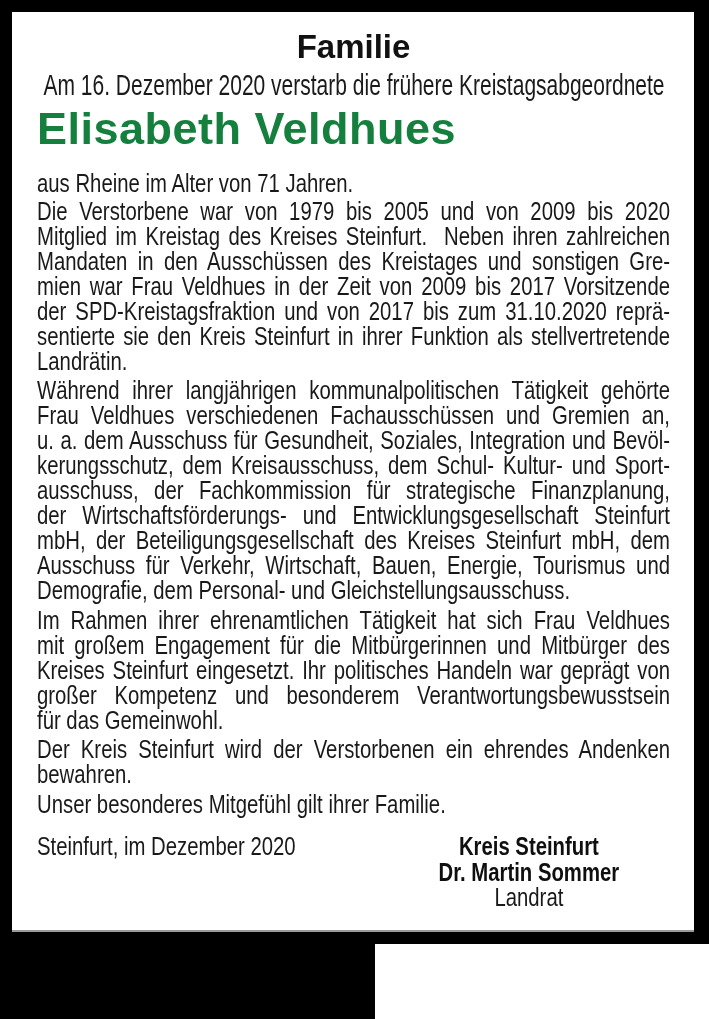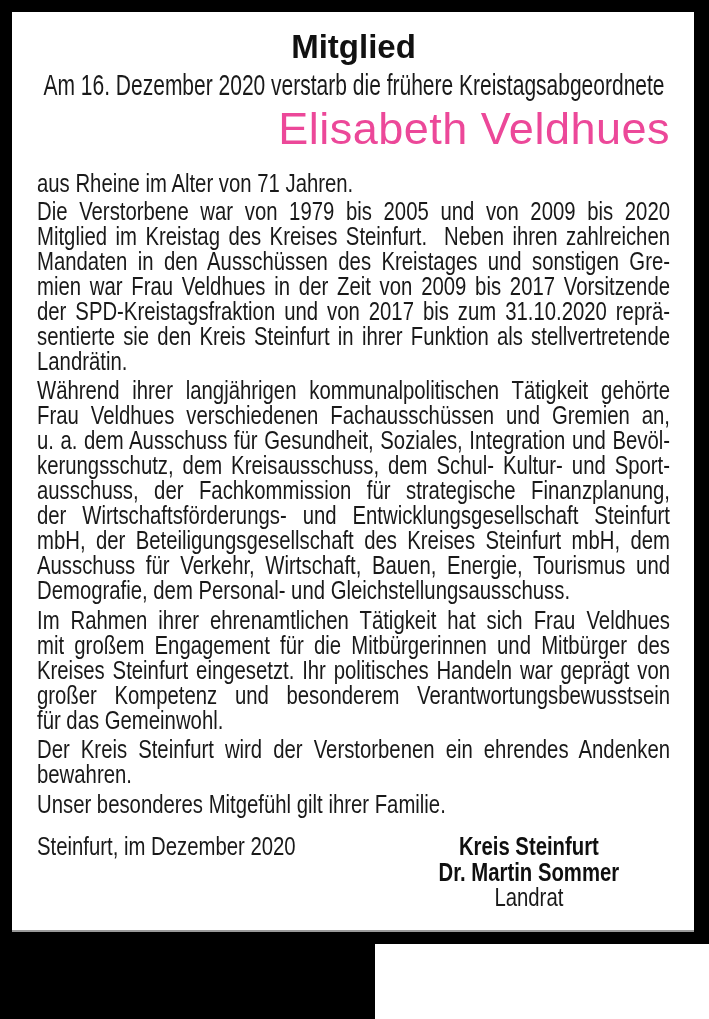--- a/index.html
+++ b/index.html
@@ -15,22 +15,22 @@
   .kicker {
     margin-top:14px; font-size:33px; font-weight:bold; line-height:42px;
     text-align:center; color:#111;
   }
   .intro { font-size:30px; line-height:34px; height:34px; }
   .intro-inner {
     display:block; width:max-content; white-space:nowrap; position:relative;
     left:50%; transform:translateX(-50%) scaleX(0.70); transform-origin:center top;
   }
   .name {
-    margin:0; font-size:45px; line-height:54px; font-weight:normal;
-    text-align:right; letter-spacing:0.5px; color:#ec4899;
+    margin:0; font-size:45px; line-height:54px; font-weight:bold;
+    text-align:left; letter-spacing:0.5px; color:#15803d;
   }
   
   .bodywrap {
     width:810px; transform:scaleX(0.7815); transform-origin:0 0;
     font-size:26px; line-height:25px; color:#191919;
   }
   .subline { margin-top:15px; }
   .para { margin-top:4.5px; }
   #paras .para:first-child { margin-top:2.5px; }
   .jline { text-align:justify; text-align-last:justify; }
@@ -39,21 +39,21 @@
   .place-date { white-space:nowrap; }
   .signature { text-align:center; margin-right:65px; line-height:25.5px; }
   .sig-line-bold { font-weight:bold; color:#0f0f0f; }
   .white-box { position:absolute; left:375px; top:944px; width:334px; height:75px; background:#fff; }
 </style>
 </head>
 <body>
 
 <div class="page">
   <div class="card">
-    <div class="kicker">Mitglied</div>
+    <div class="kicker">Familie</div>
     <div class="intro">
       <span class="intro-inner">Am 16. Dezember 2020 verstarb die frühere Kreistagsabgeordnete</span>
     </div>
     <div class="name">Elisabeth Veldhues</div>
 
     <div class="bodywrap">
       <div class="subline">aus Rheine im Alter von 71 Jahren.</div>
 
       <div id="paras">
           <div class="para">

